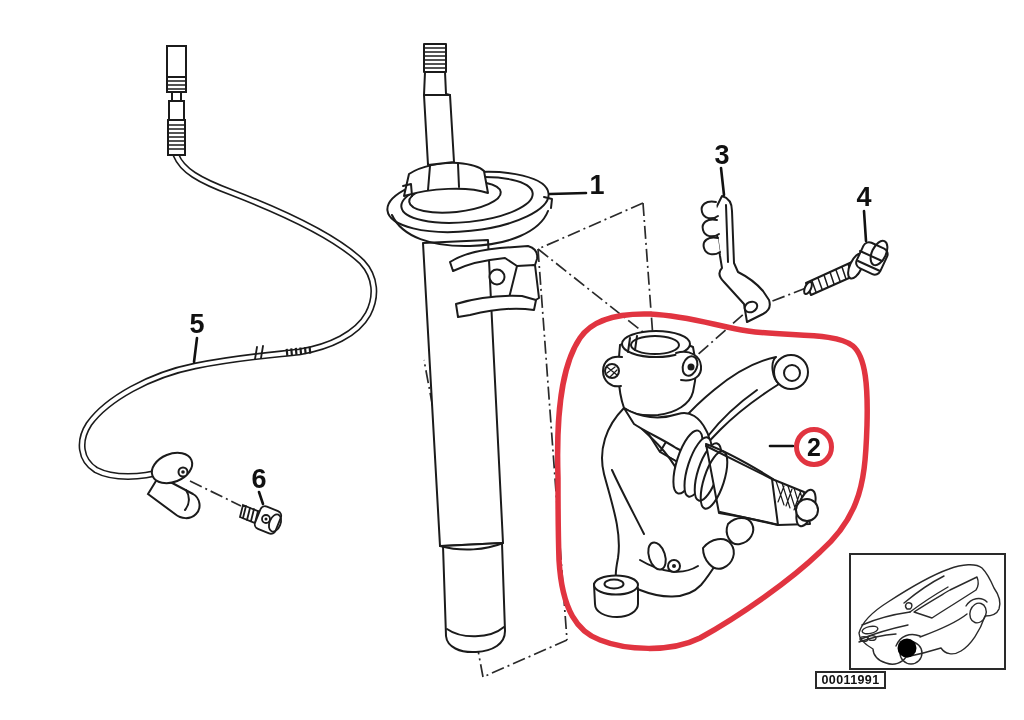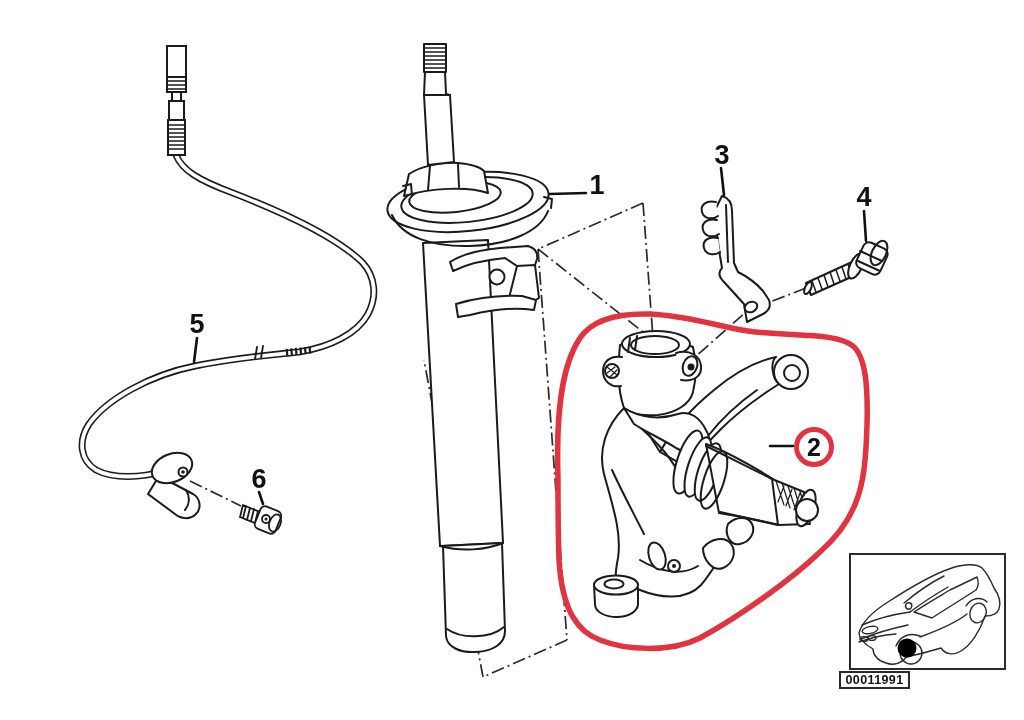--- a/index.html
+++ b/index.html
@@ -6,21 +6,21 @@
     font-family:"Liberation Sans","DejaVu Sans",sans-serif;}
   .stage{position:relative;width:1024px;height:720px;background:#fff;}
   .stage svg.linework{position:absolute;left:0;top:0;}
   .callout{position:absolute;transform:translate(-50%,-50%);font-weight:bold;font-size:27px;
     color:#111;line-height:1;user-select:none;cursor:default;}
   .callout-circled{position:absolute;width:40px;height:40px;box-sizing:border-box;
     border:5px solid #e13440;border-radius:50%;transform:translate(-50%,-50%);
     display:flex;align-items:center;justify-content:center;font-weight:bold;font-size:25px;color:#111;}
   .car-box{position:absolute;left:849px;top:553px;width:157px;height:117px;box-sizing:border-box;
     border:2px solid #2a2a2a;background:#fff;}
-  .id-plate{position:absolute;left:839px;top:671px;width:71px;height:18px;box-sizing:border-box;
+  .id-plate{position:absolute;left:815px;top:671px;width:71px;height:18px;box-sizing:border-box;
     border:2px solid #2a2a2a;background:#fff;display:flex;justify-content:center;
     font-size:12.5px;font-weight:bold;letter-spacing:.4px;color:#111;}
 </style>
 </head>
 <body>
 
 <div class="stage">
 
 <svg class="linework" width="1024" height="720" viewBox="0 0 1024 720">
 

